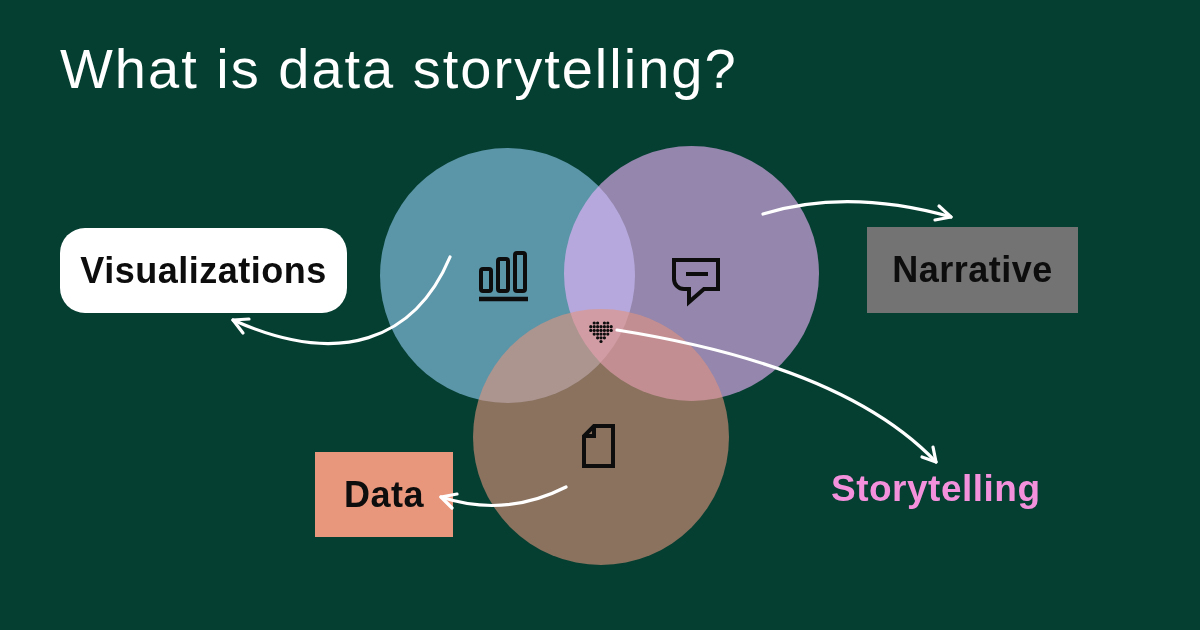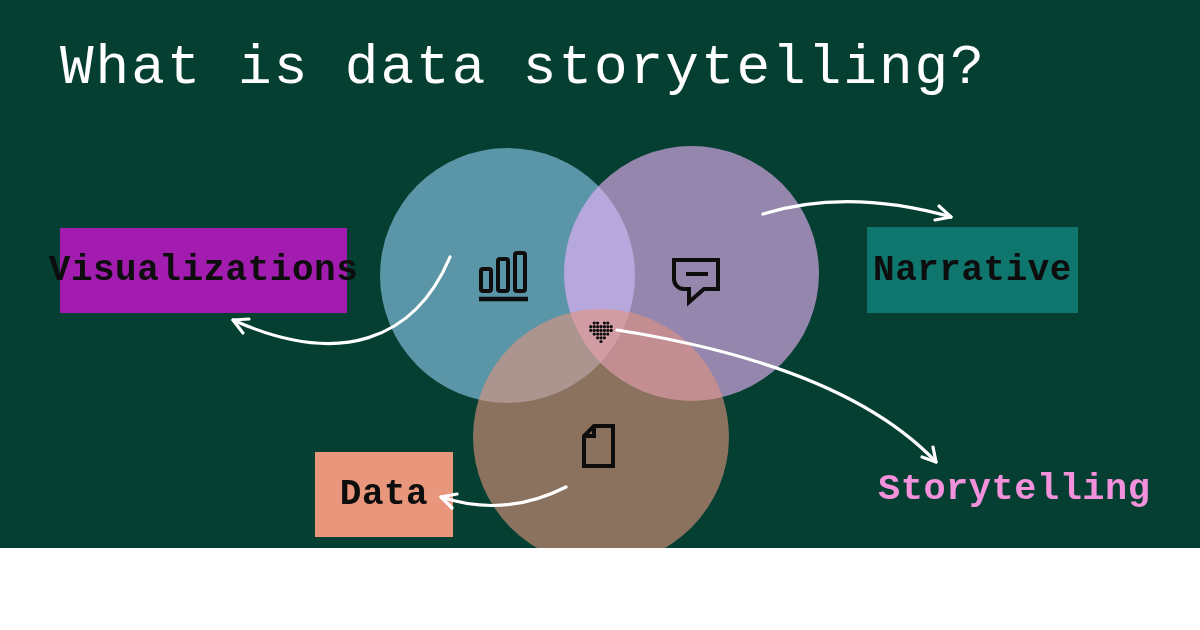--- a/index.html
+++ b/index.html
@@ -1,21 +1,21 @@
 <!DOCTYPE html>
 <html><head>
 <meta charset="utf-8">
 <style>
   html, body { margin: 0; padding: 0; }
   .stage {
     position: relative;
     width: 1200px;
-    height: 548px;
+    height: 630px;
     overflow: hidden;
-    font-family: Liberation Mono, monospace;
+    font-family: Liberation Sans, sans-serif;
   }
   .page-title {
     position: absolute;
     left: 60px;
     top: 36px;
     font-size: 56px;
     font-weight: 400;
     letter-spacing: 2px;
     color: #ffffff;
     white-space: nowrap;
@@ -35,21 +35,21 @@
     font-weight: 700;
     font-size: 36px;
     color: #0d0d0d;
     letter-spacing: 0.5px;
   }
   .box-visualizations { left: 60px;  top: 228px; width: 287px; height: 85px; }
   .box-narrative      { left: 867px; top: 227px; width: 211px; height: 86px; }
   .box-data           { left: 315px; top: 452px; width: 138px; height: 85px; }
   .storytelling-label {
     position: absolute;
-    left: 878px;
+    left: 831px;
     top: 468px;
     font-size: 37px;
     font-weight: 700;
     letter-spacing: 0.5px;
     white-space: nowrap;
     text-align: right;
   }
   .overlay-svg {
     position: absolute;
     left: 0; top: 0;
@@ -62,24 +62,24 @@
 <body>
 
 <div class="stage" style="background-color: rgb(5, 63, 49);">
 
   <div class="page-title" style="color: rgb(255, 255, 255);">What is data storytelling?</div>
 
   <div class="venn-circle circle-visualizations" style="background-color: rgba(148, 206, 249, 0.6);"></div>
   <div class="venn-circle circle-narrative" style="background-color: rgba(243, 181, 255, 0.6);"></div>
   <div class="venn-circle circle-data" style="background-color: rgba(227, 148, 127, 0.6);"></div>
 
-  <div class="label-box box-visualizations" style="background-color: #a21caf;">
+  <div class="label-box box-visualizations" style="background-color: #ffffff; border-radius: 25px;">
     <span>Visualizations</span>
   </div>
-  <div class="label-box box-narrative" style="background-color: #0f766e;">
+  <div class="label-box box-narrative" style="background-color: #737373;">
     <span>Narrative</span>
   </div>
   <div class="label-box box-data" style="background-color: rgb(232, 150, 124);">
     <span>Data</span>
   </div>
 
   <div class="storytelling-label" style="color: rgb(244, 145, 220);">Storytelling</div>
 
   <svg class="overlay-svg" viewBox="0 0 1200 630">
 

